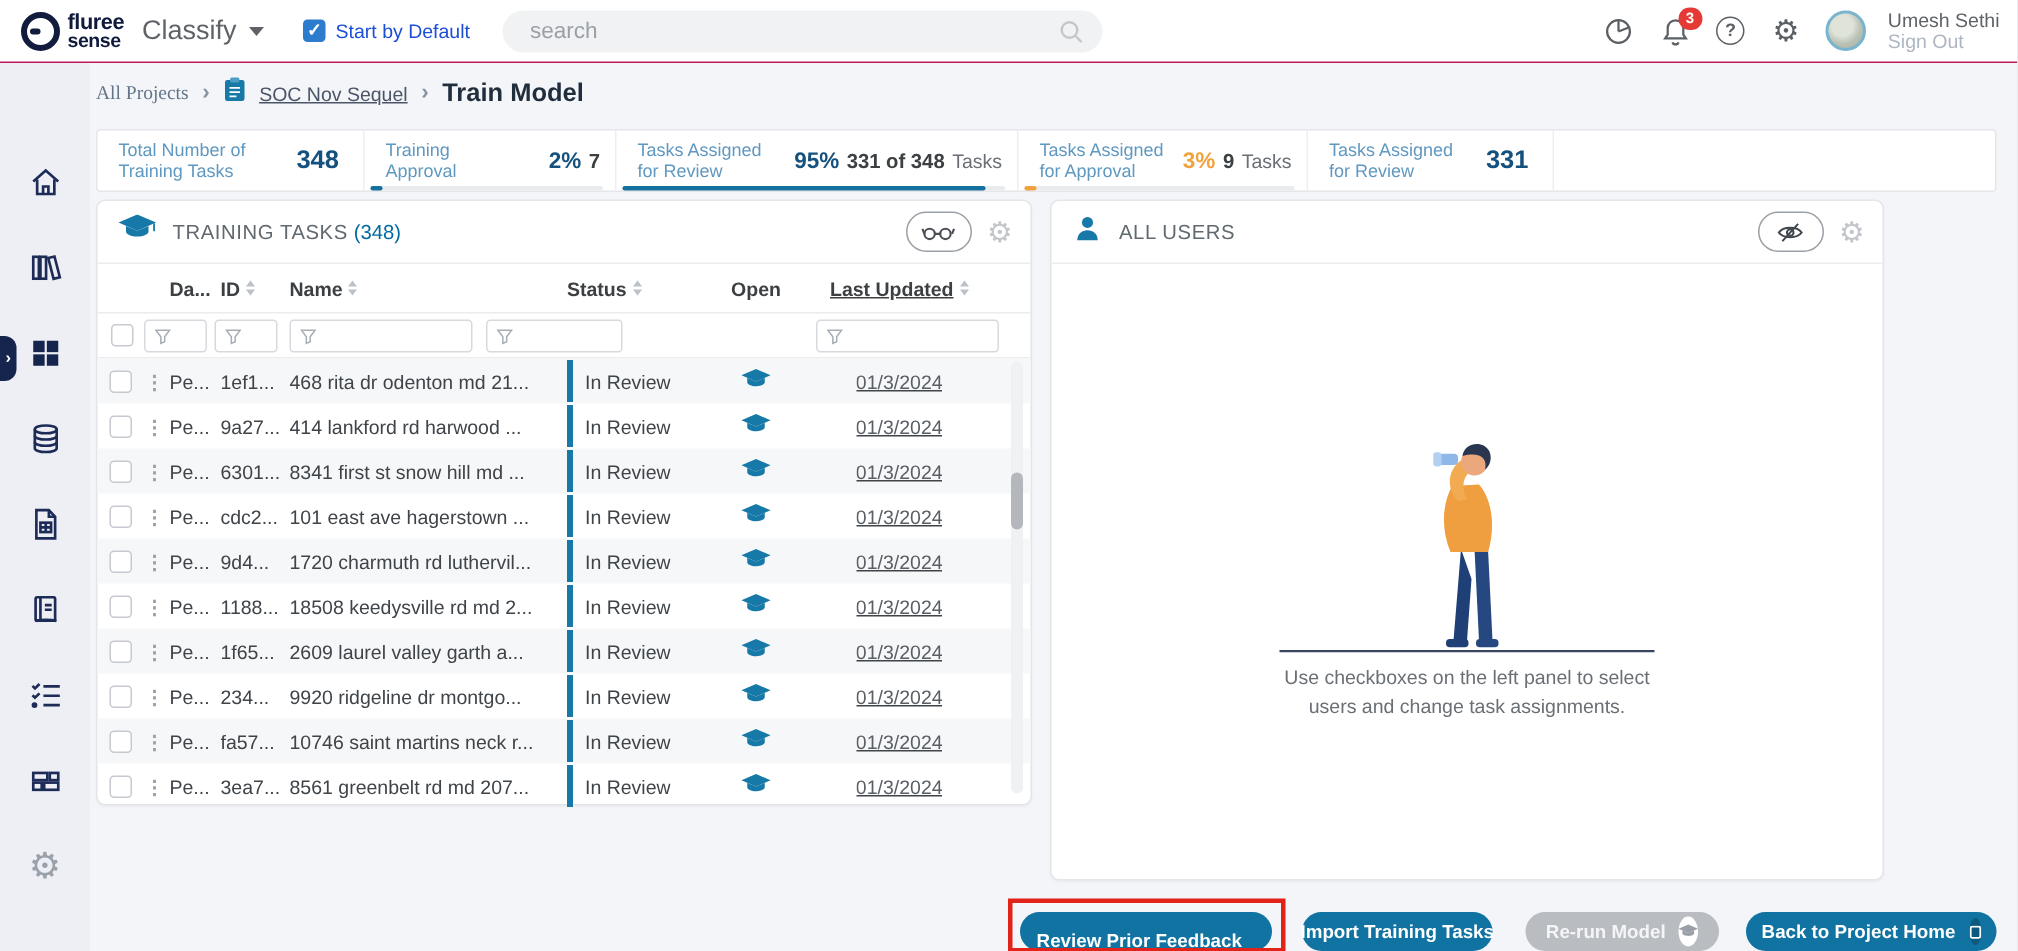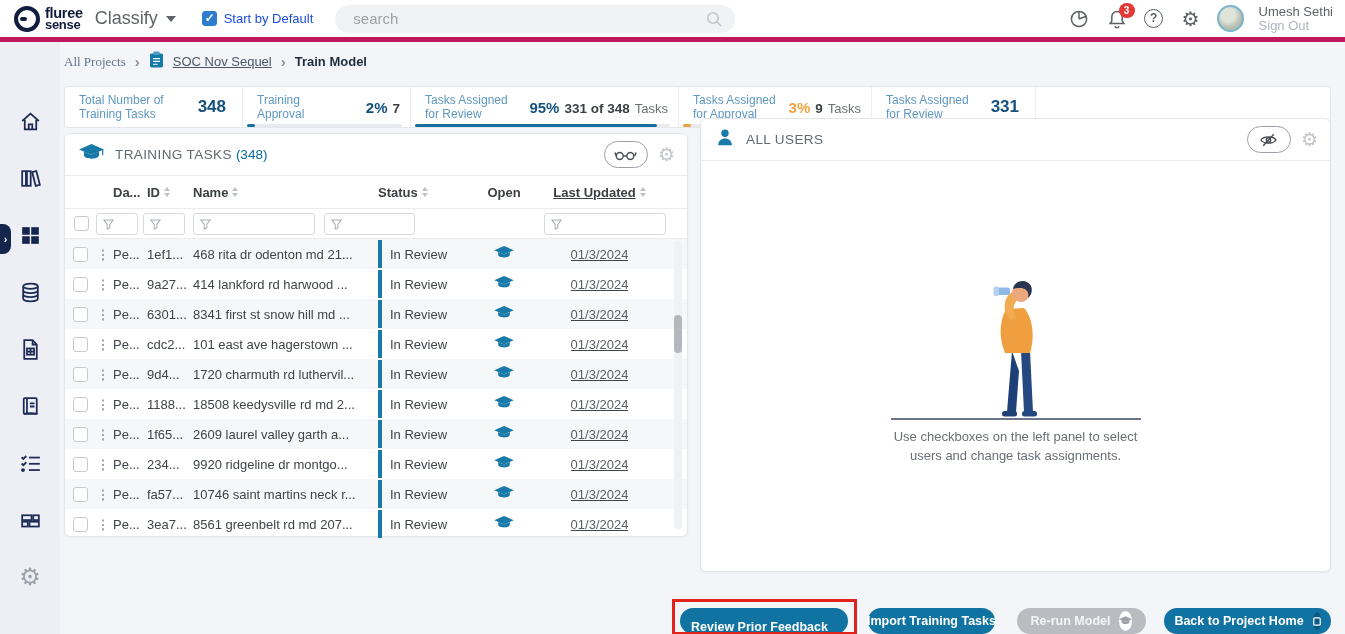--- a/index.html
+++ b/index.html
@@ -1,21 +1,21 @@
 <!DOCTYPE html>
 <html><head>
 <meta charset="utf-8">
 <style>
   * { margin:0; padding:0; box-sizing:border-box; }
   body { font-family:"Liberation Sans", sans-serif; background:#d8dadf; }
   .app { position:relative; width:1345px; height:634px; background:#f4f5f8; overflow:hidden; }
 
   
   .topbar { position:absolute; top:0; left:0; width:1345px; height:42px; background:#ffffff;
-            border-bottom:5px solid #be185d; display:flex; align-items:center; z-index:5; }
+            border-bottom:1px solid #be185d; display:flex; align-items:center; z-index:5; }
   .logo { display:flex; align-items:center; gap:5px; margin-left:14px; }
   .logo-mark { width:26px; height:26px; border-radius:50%; border:4px solid #121c3d; background:#fff; position:relative; }
   .logo-mark::after { content:""; position:absolute; left:2px; top:7px; width:7px; height:4px; border-radius:2px; background:#121c3d; }
   .logo-text { line-height:11px; }
   .logo-text .l1 { font-size:14.5px; font-weight:bold; color:#0f1a3c; letter-spacing:-0.3px; display:block; }
   .logo-text .l2 { font-size:13px; font-weight:bold; color:#0f1a3c; letter-spacing:-0.3px; display:block; }
   .mode { display:flex; align-items:center; gap:8px; margin-left:12px; cursor:pointer; }
   .mode-label { font-size:18px; color:#5f6368; }
   .caret-down { width:0; height:0; border-left:5px solid transparent; border-right:5px solid transparent; border-top:6px solid #5f6368; }
   .startdef { display:flex; align-items:center; gap:7px; margin-left:26px; }
@@ -50,21 +50,21 @@
   .side-item.gray::after { content:"⚙"; font-size:24px; color:#9ba1aa; }
   .active-tab { position:absolute; left:0; top:182px; width:11px; height:30px; background:#16254e;
                 border-radius:0 8px 8px 0; display:flex; align-items:center; justify-content:center; }
   .active-tab::after { content:"›"; color:#fff; font-size:11px; font-weight:bold; }
 
   
   .breadcrumb { position:absolute; left:64px; top:51px; display:flex; align-items:center; gap:9px; }
   .bc-link { font-size:13px; color:#64748b; cursor:pointer;font-family:Liberation Serif, serif; }
   .bc-sep::after { content:"›"; font-size:15px; font-weight:bold; color:#8a93a3; }
   .bc-project { font-size:13px; color:#4a5568; text-decoration:underline; cursor:pointer; }
-  .bc-current { font-size:13px; font-weight:bold; color:#1f2d3d; }
+  .bc-current { font-size:17px; font-weight:bold; color:#1f2d3d; }
 
   
   .statsbar { position:absolute; left:64px; top:86px; width:1267px; height:42px; background:#fff;
               border:1px solid #e4e6e9; border-radius:3px; display:flex; }
   .stat { position:relative; display:flex; align-items:center; border-right:1px solid #eceef1; padding:0 10px 0 14px; }
   .stat:last-child { border-right:none; }
   .s0 { width:178px; } .s1 { width:168px; } .s2 { width:268px; } .s3 { width:193px; } .s4 { width:164px; }
   .sfill { flex:1; border-right:none; }
   .stat-label { font-size:12px; line-height:14px; color:#5f98c0; }
   .stat-nums { margin-left:auto; display:flex; align-items:baseline; gap:5px; white-space:nowrap; }
@@ -75,21 +75,21 @@
   .stat-suffix { font-size:13px; color:#6a6f75; }
   .ptrack { position:absolute; left:4px; right:8px; bottom:0; height:3px; background:#e9ebee; border-radius:2px; }
   .pfill { height:3px; border-radius:2px; min-width:8px; }
   .pfill.blue { background:#15709e; }
   .pfill.orange { background:#f0a33c; }
 
   
   .panel { position:absolute; background:#fff; border:1px solid #e3e5e9; border-radius:6px;
            box-shadow:0 1px 2px rgba(40,50,60,0.05); }
   .tasks-panel { left:64px; top:133px; width:624px; height:404px; }
-  .users-panel { left:700px; top:118px; width:631px; height:454px; }
+  .users-panel { left:700px; top:133px; width:556px; height:454px; }
   .panel-head { height:42px; display:flex; align-items:center; padding:0 12px 0 14px; border-bottom:1px solid #ececee; }
   .panel-title { font-size:13.5px; color:#606a70; letter-spacing:0.4px; margin-left:11px; }
   .panel-count { font-size:13.5px; color:#0369a1; margin-left:4px; }
   .head-right { margin-left:auto; display:flex; align-items:center; gap:10px; }
   .pill-btn { width:44px; height:27px; border:1px solid #9aa0a6; border-radius:14px; background:#fff;
               display:flex; align-items:center; justify-content:center; cursor:pointer; color:#4a4f55; }
   .panel-gear::after { content:"⚙"; font-size:19px; color:#c2c5ca; }
 
   
   .thead { height:33px; display:flex; align-items:center; border-bottom:1px solid #ececee; font-size:13px;

